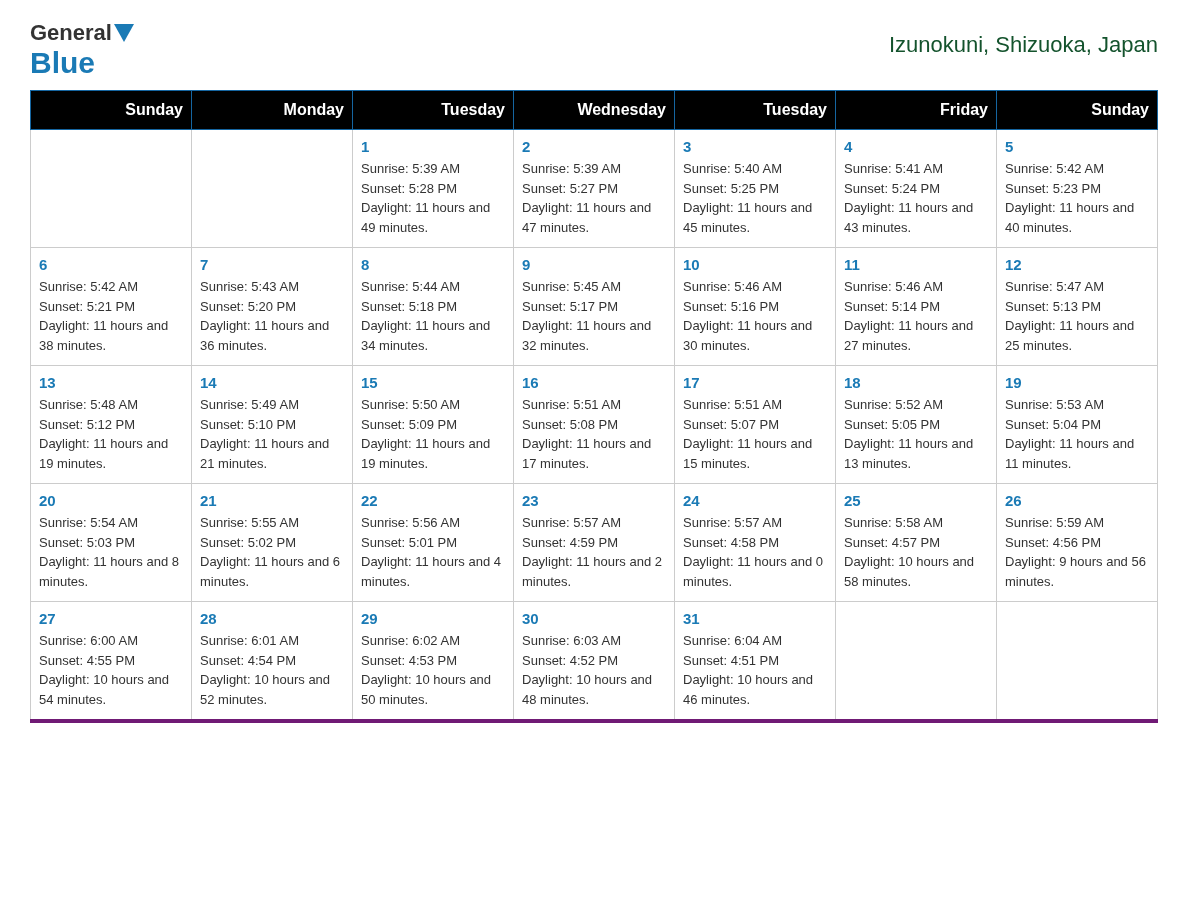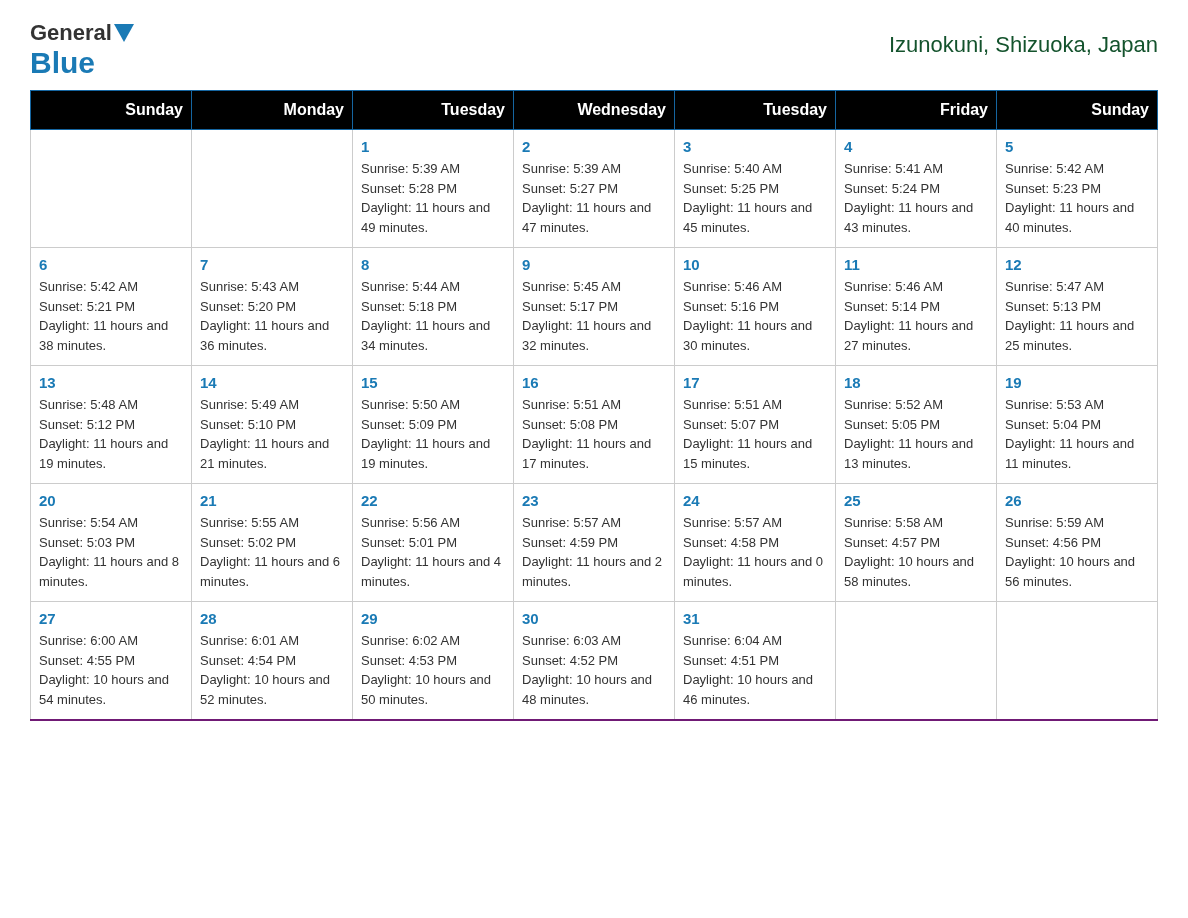--- a/index.html
+++ b/index.html
@@ -85,21 +85,21 @@
       color: #1a7ab5;
       display: block;
       margin-bottom: 4px;
     }
     .calendar tbody tr td p {
       margin: 0;
       line-height: 1.5;
       font-size: 13px;
     }
     .calendar tbody tr:last-child td {
-      border-bottom: 2px solid #701a75;
+      border-bottom: 4px solid #701a75;
     }
   </style>
 </head>
 <body>
 
 <div class="header">
   <div class="logo">
     <div class="logo-text">
       <span class="logo-general">General</span>
       <span class="logo-triangle"></span>
@@ -282,21 +282,21 @@
         <td>
           <span class="day-num">25</span>
           <p>Sunrise: 5:58 AM</p>
           <p>Sunset: 4:57 PM</p>
           <p>Daylight: 10 hours and 58 minutes.</p>
         </td>
         <td>
           <span class="day-num">26</span>
           <p>Sunrise: 5:59 AM</p>
           <p>Sunset: 4:56 PM</p>
-          <p>Daylight: 10 hours and 56 minutes.</p>
+          <p>Daylight: 9 hours and 56 minutes.</p>
         </td>
       </tr>
       <tr>
         <td>
           <span class="day-num">27</span>
           <p>Sunrise: 6:00 AM</p>
           <p>Sunset: 4:55 PM</p>
           <p>Daylight: 10 hours and 54 minutes.</p>
         </td>
         <td>

